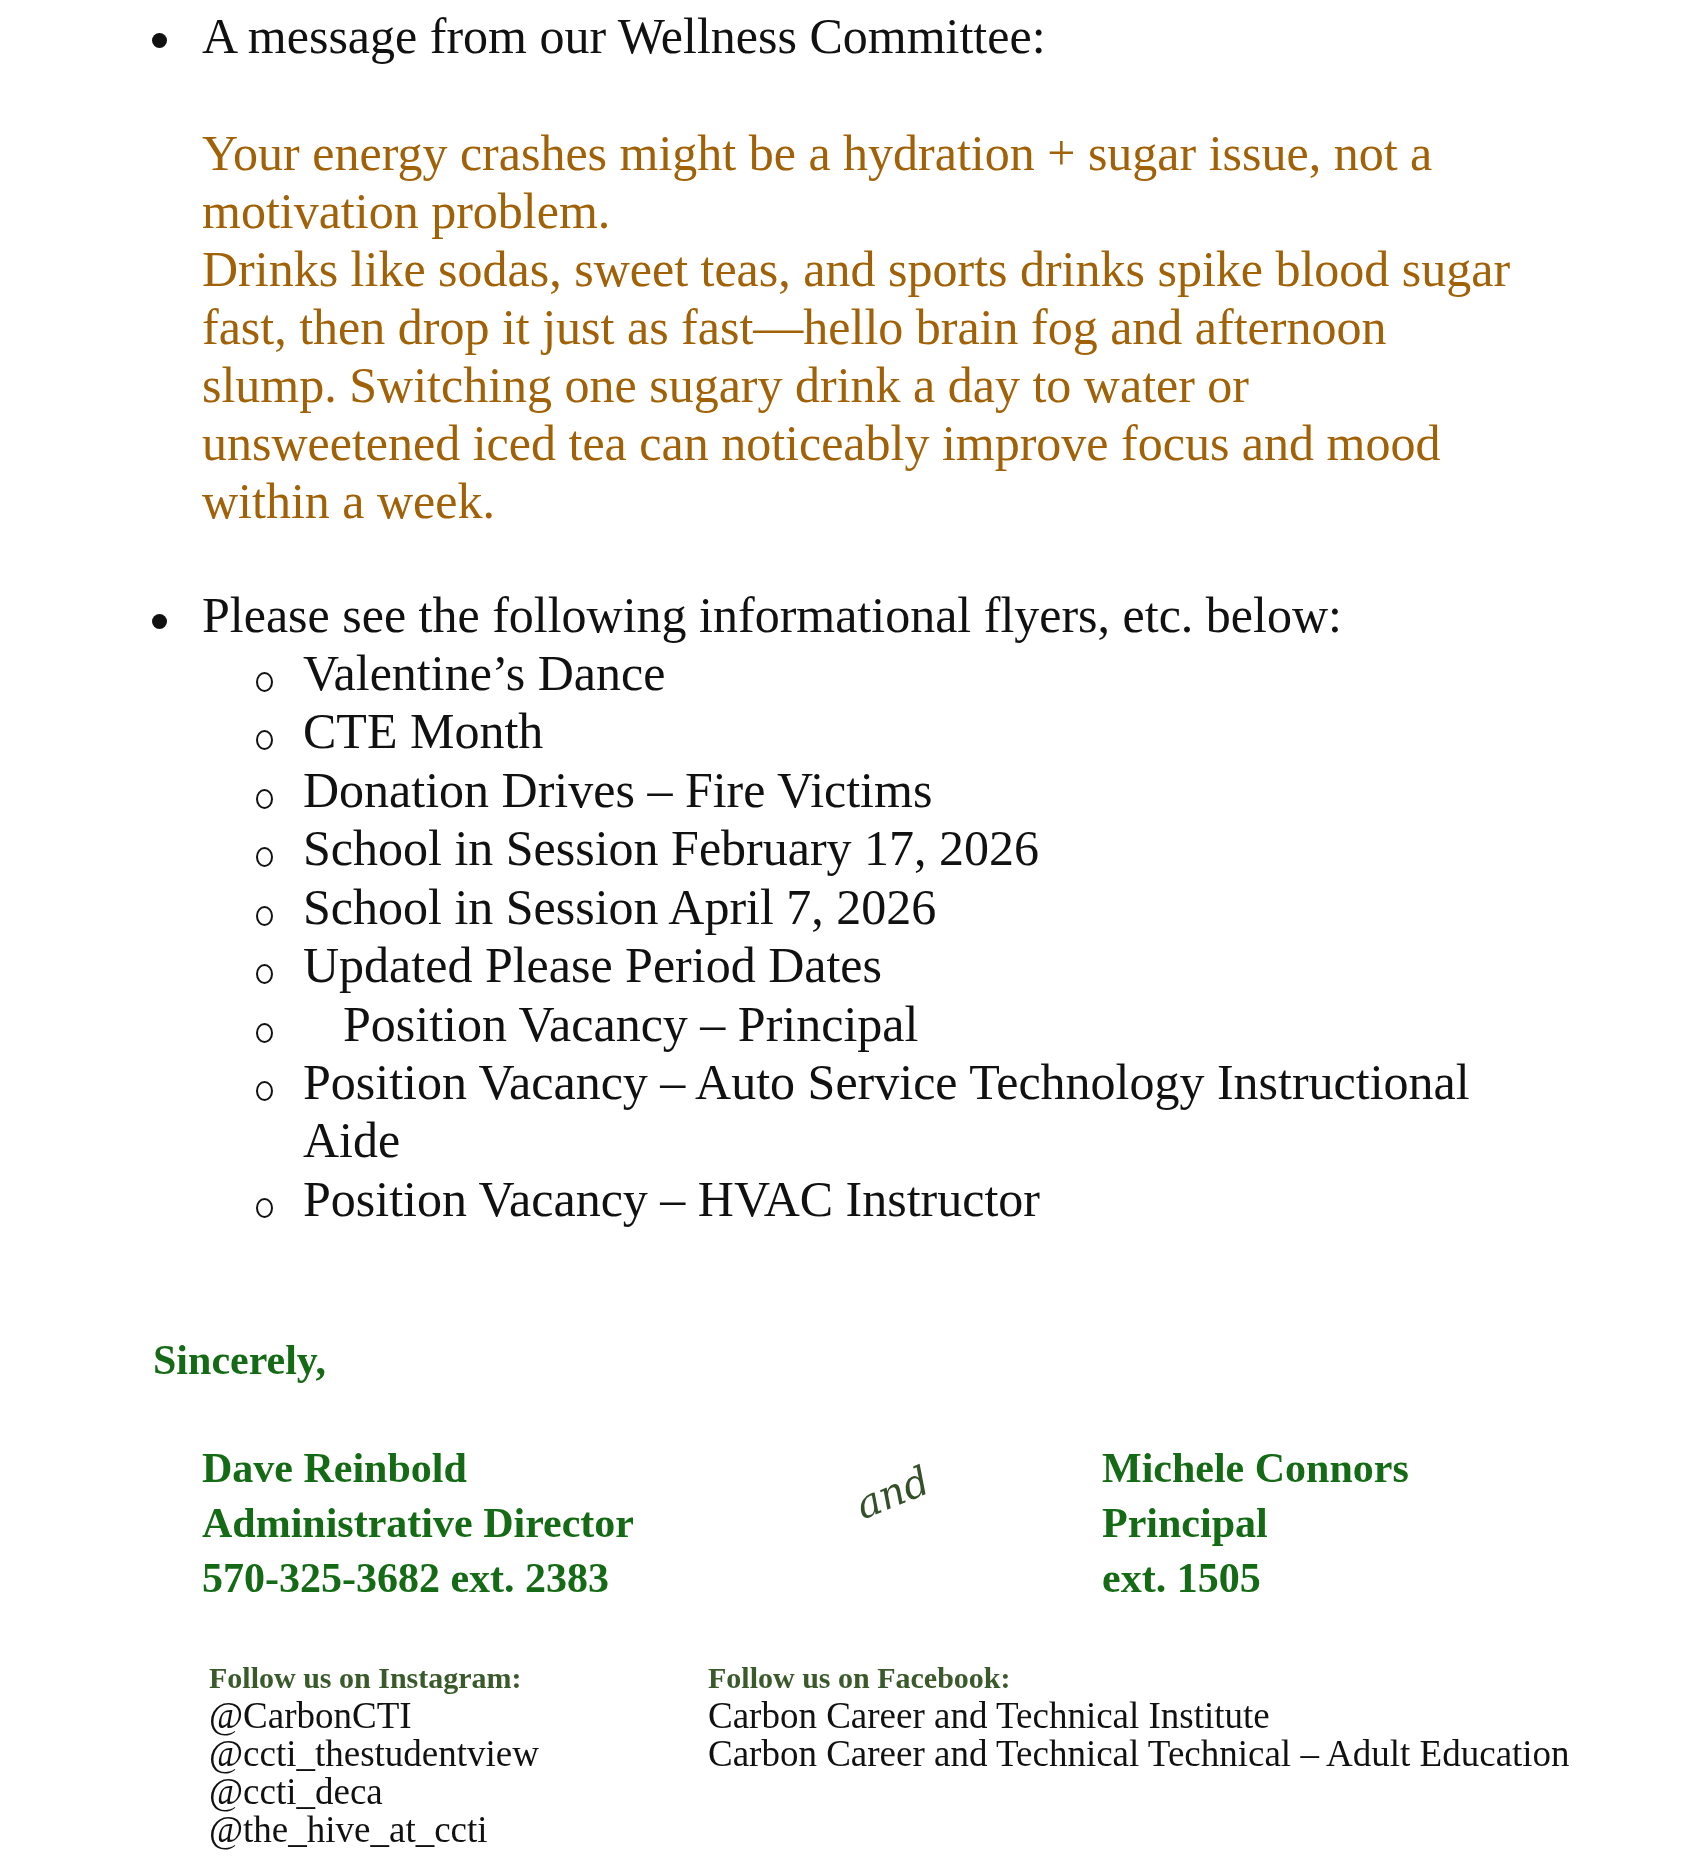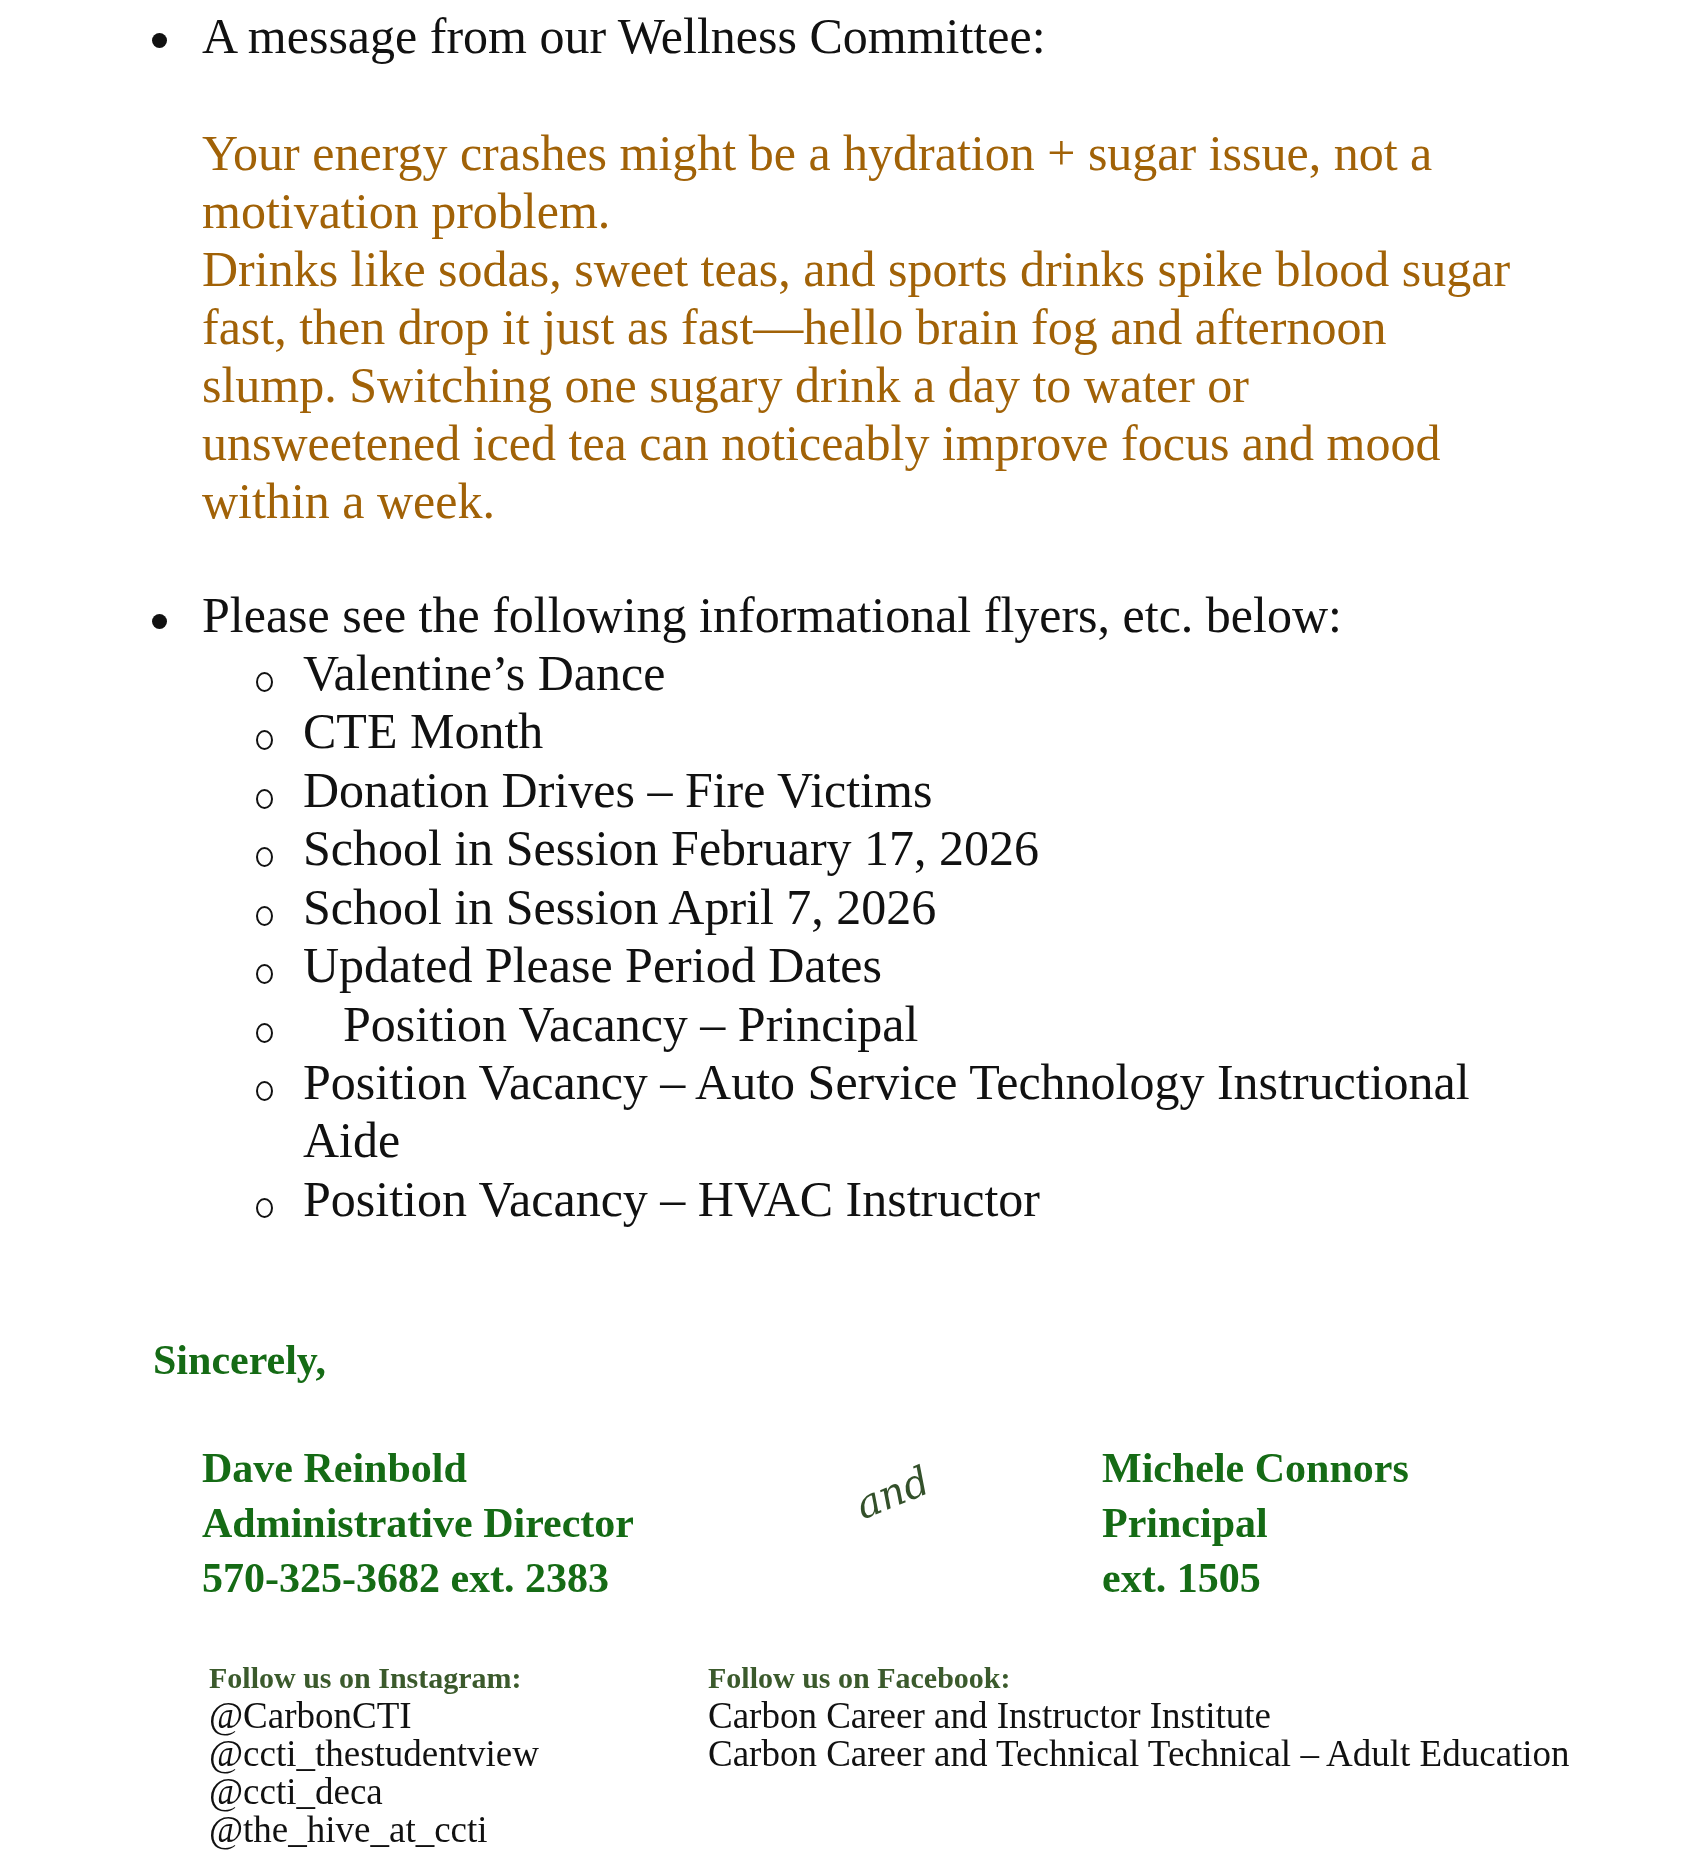--- a/index.html
+++ b/index.html
@@ -88,16 +88,16 @@
   <div>
     <div class="abs follow-head" style="left:209px; top:1659px;">Follow us on Instagram:</div>
     <div class="abs follow-line" style="left:209px; top:1697px;">@CarbonCTI</div>
     <div class="abs follow-line" style="left:209px; top:1735px;">@ccti_thestudentview</div>
     <div class="abs follow-line" style="left:209px; top:1773px;">@ccti_deca</div>
     <div class="abs follow-line" style="left:209px; top:1811px;">@the_hive_at_ccti</div>
   </div>
 
   <div>
     <div class="abs follow-head" style="left:708px; top:1659px;">Follow us on Facebook:</div>
-    <div class="abs follow-line" style="left:708px; top:1697px;">Carbon Career and Instructor Institute</div>
+    <div class="abs follow-line" style="left:708px; top:1697px;">Carbon Career and Technical Institute</div>
     <div class="abs follow-line" style="left:708px; top:1735px;">Carbon Career and Technical Technical – Adult Education</div>
   </div>
 </div>
 
 </body></html>

